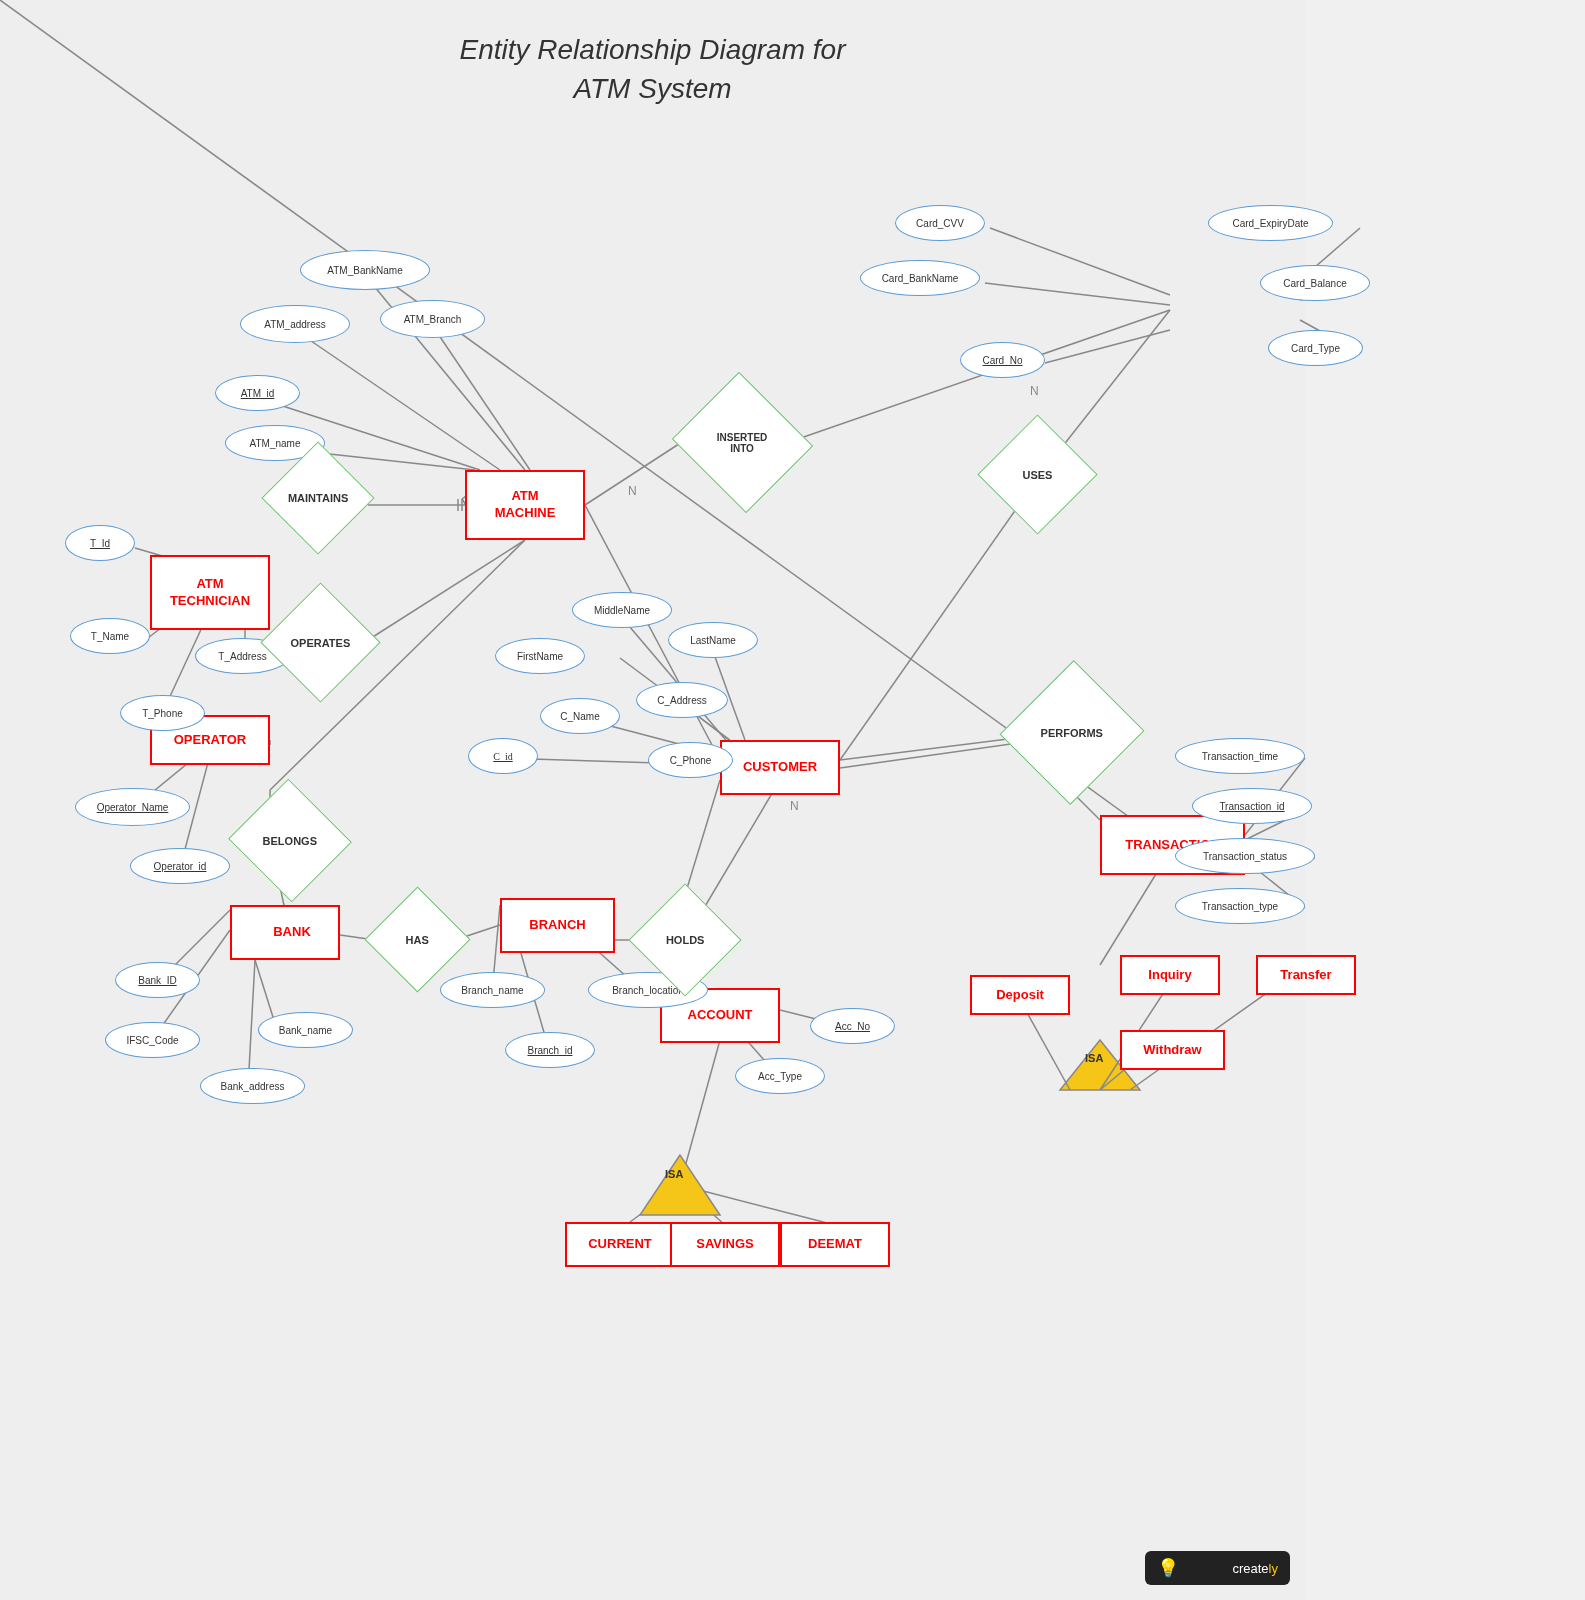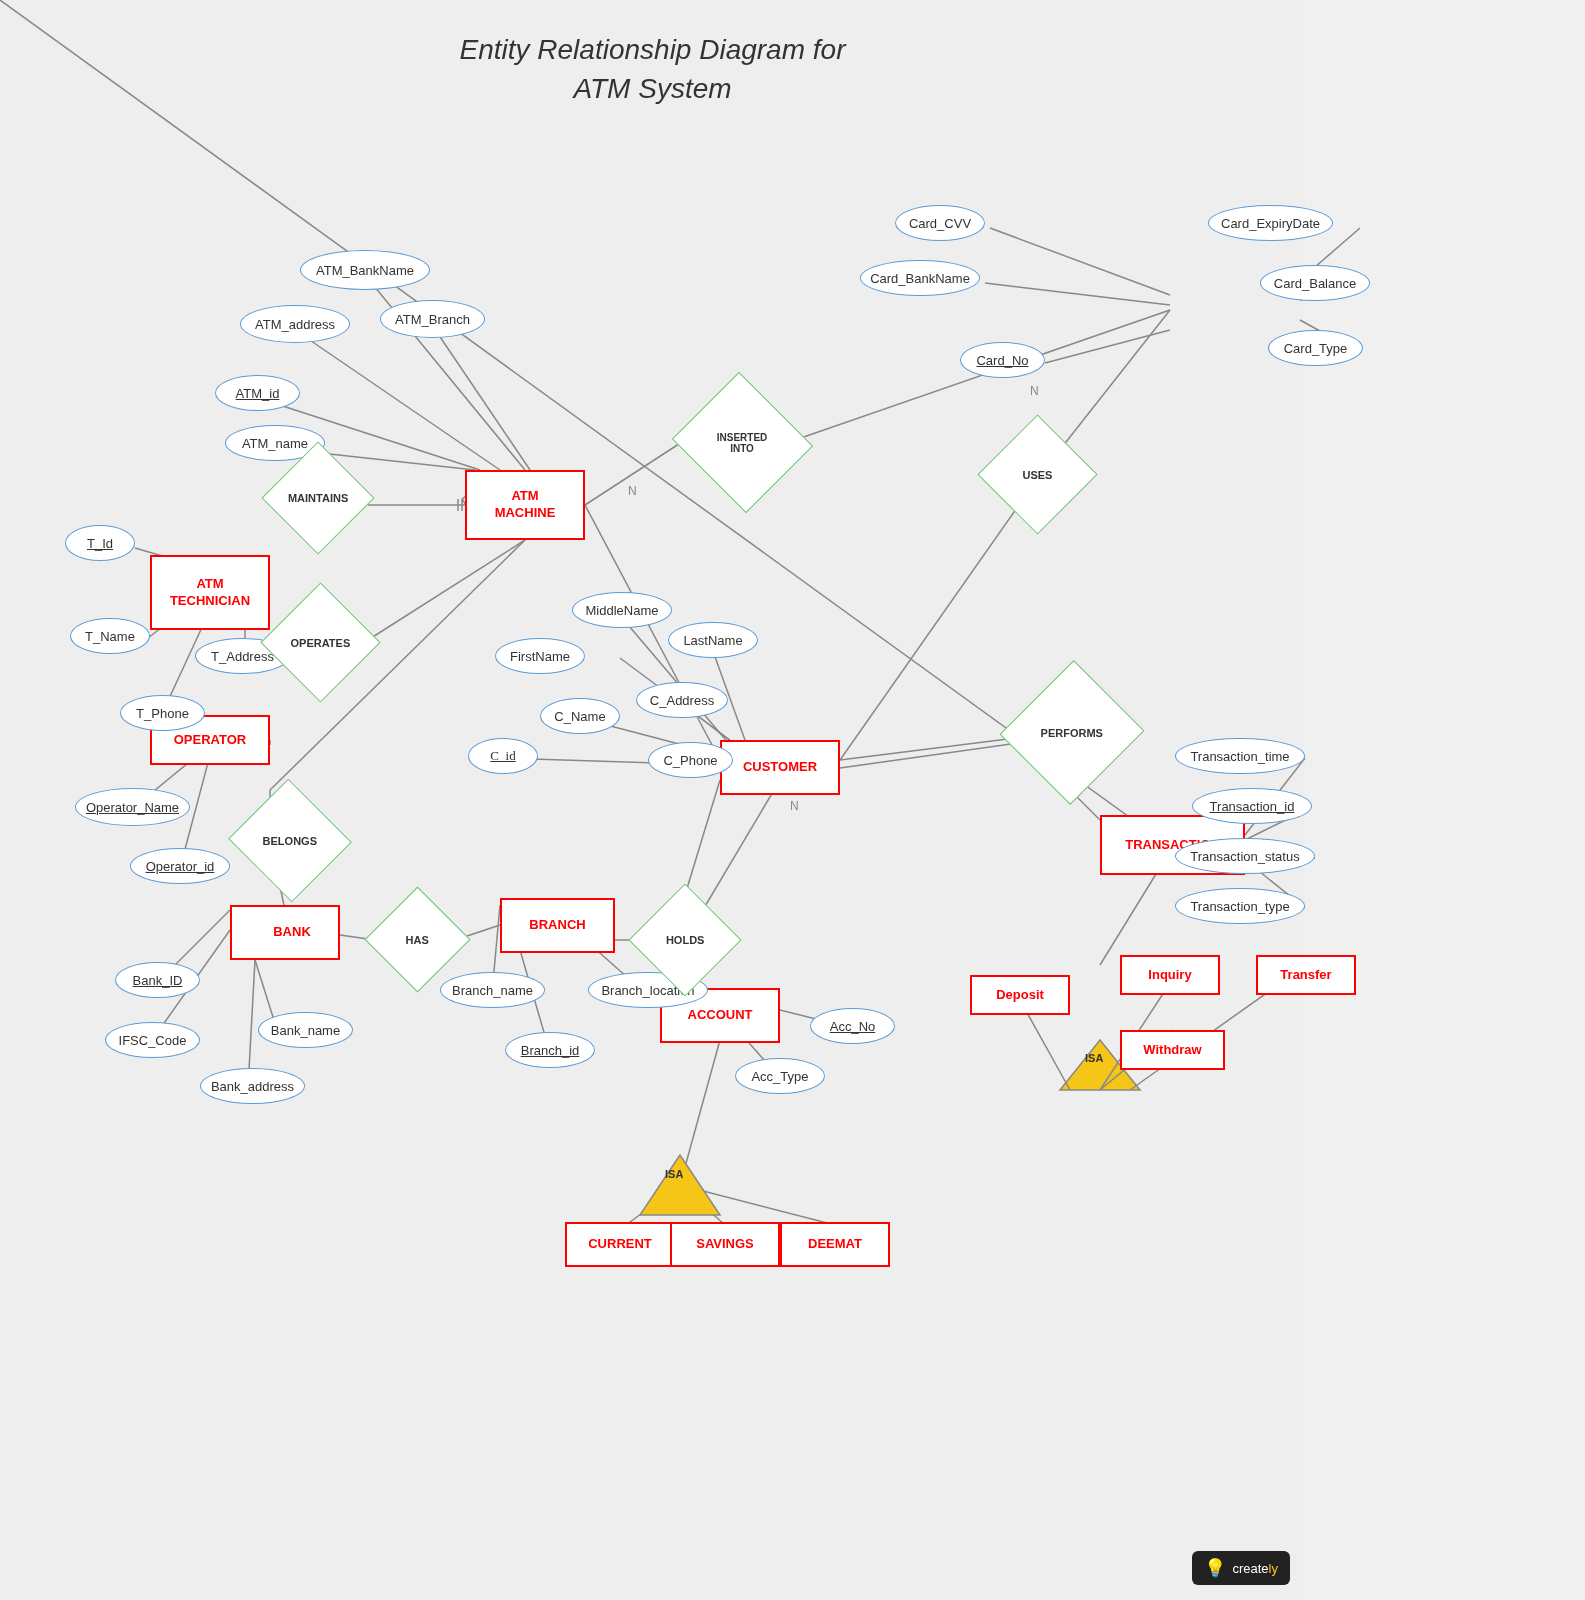--- a/index.html
+++ b/index.html
@@ -45,21 +45,21 @@
       padding: 6px;
       line-height: 1.3;
     }
     
     .attr {
       position: absolute;
       background: white;
       border: 1.5px solid #5b9bd5;
       border-radius: 50%;
       color: #333;
-      font-size: 13px;
+      font-size: 10px;
       text-align: center;
       display: flex;
       align-items: center;
       justify-content: center;
       padding: 4px;
     }
     .attr.underline span {
       text-decoration: underline;
     }
     
@@ -99,20 +99,21 @@
       align-items: center;
       gap: 6px;
     }
     .creately-badge .bulb {
       color: #f5c518;
       font-size: 18px;
     }
     .creately-badge .brand {
       color: white;
       font-size: 13px;
+      margin-left: 47px;
     }
     .creately-badge .brand span {
       color: #f5c518;
     }
   </style>
 </head>
 <body>
 
 <div id="diagram-container">
 

